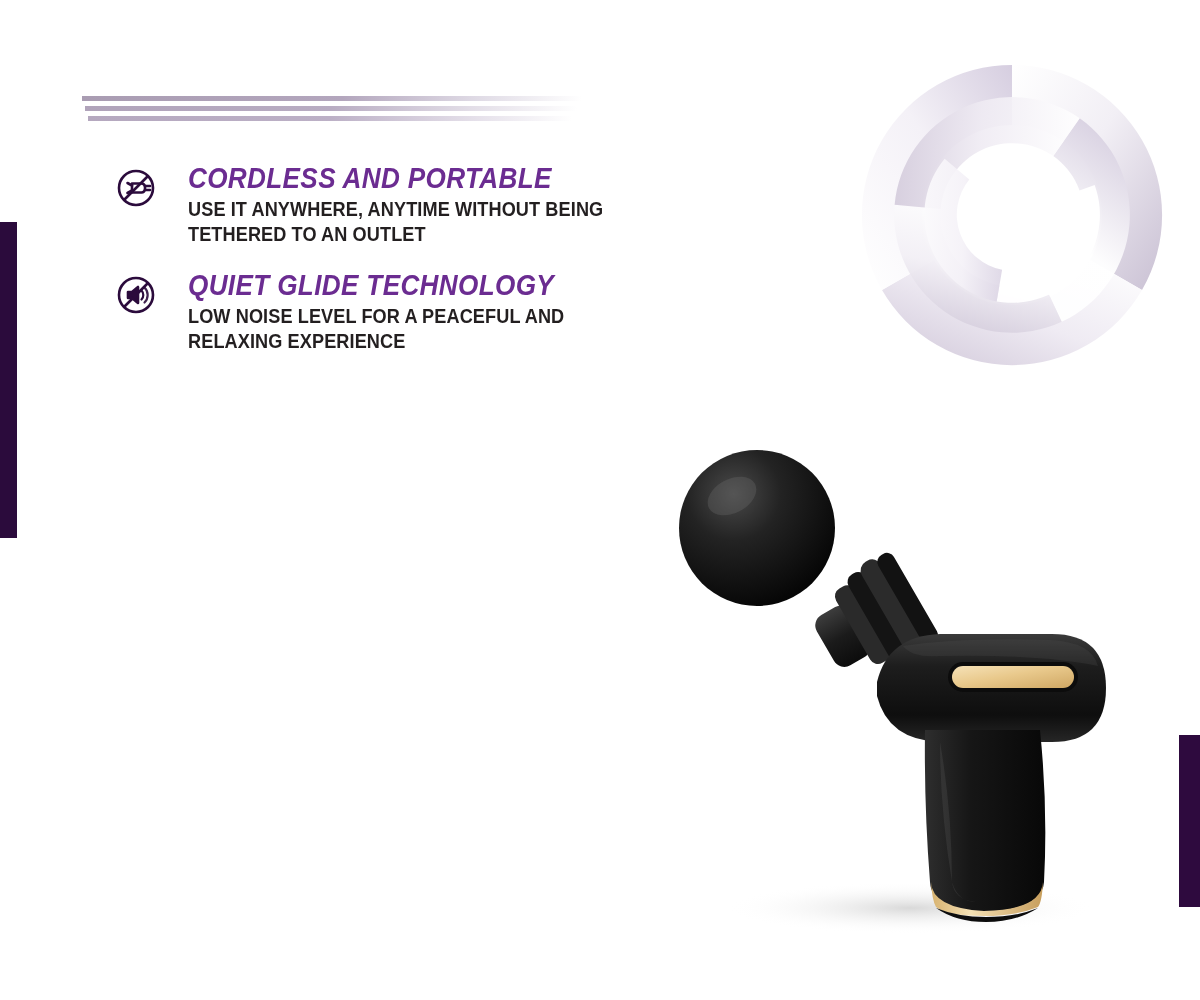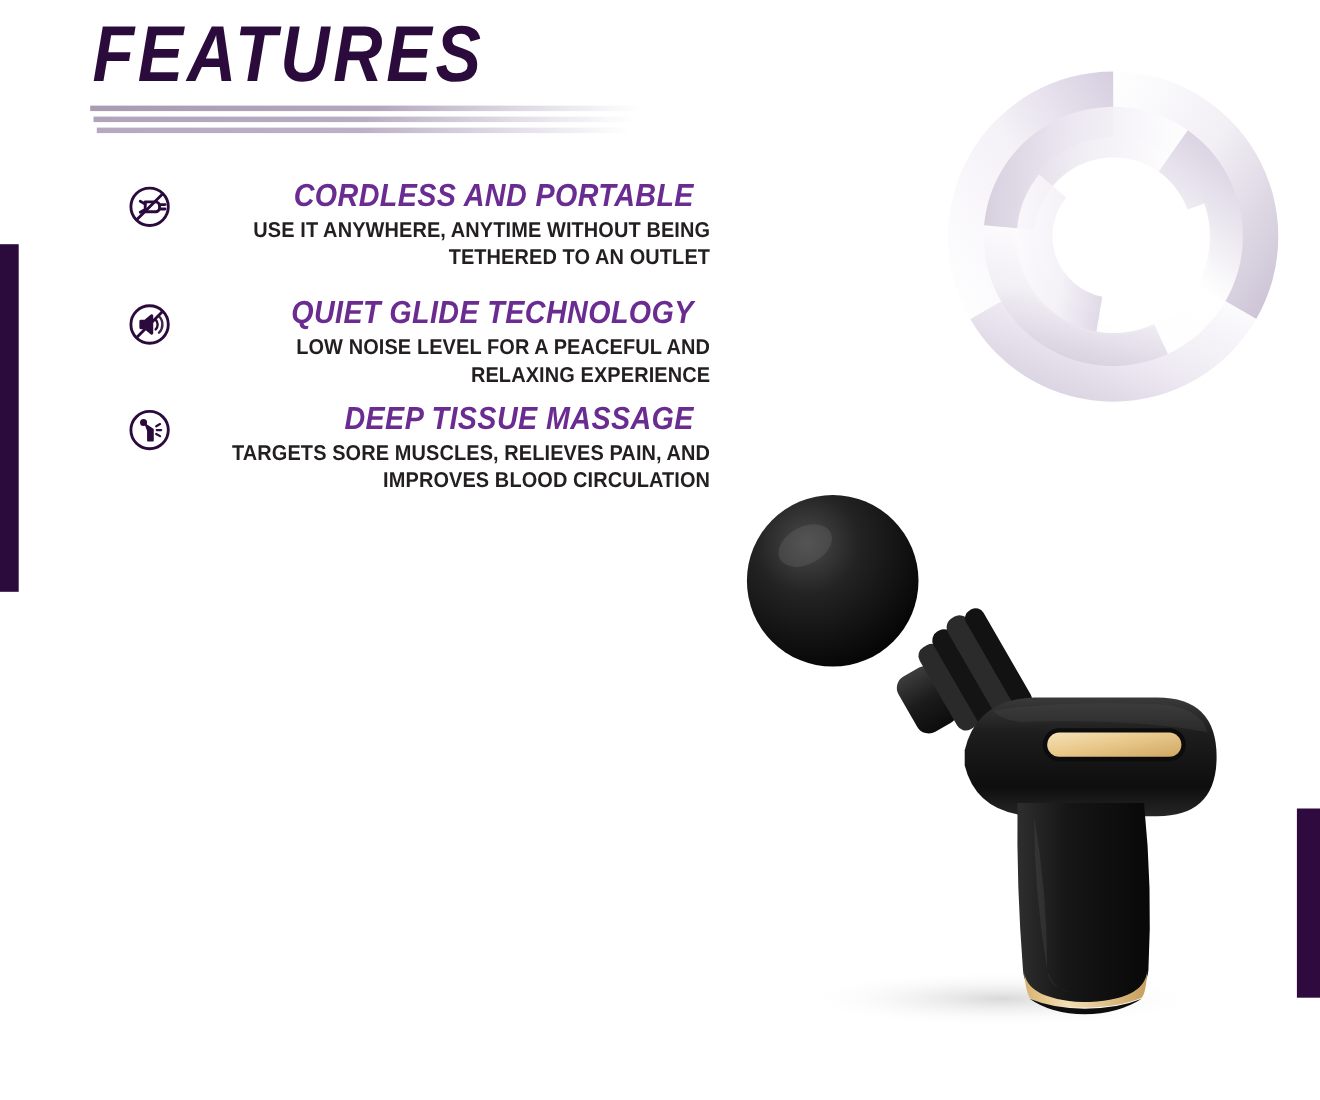--- a/index.html
+++ b/index.html
@@ -83,21 +83,20 @@
   .rule.r1 { top: 0px;  width: 500px; background: linear-gradient(90deg,#a99cb2 0%, #b3a6bd 52%, #ded9e4 78%, #ffffff 100%); }
   .rule.r2 { top: 10px; width: 492px; left: 3px; background: linear-gradient(90deg,#b0a3ba 0%, #b8acc2 50%, #e2dde7 78%, #ffffff 100%); }
   .rule.r3 { top: 20px; width: 484px; left: 6px; background: linear-gradient(90deg,#b5a8bf 0%, #bcb0c6 50%, #e5e0ea 80%, #ffffff 100%); }
 
   
   .features {
     position: absolute;
     left: 110px;
     top: 162px;
     width: 570px;
-    text-align: right;
   }
   .feature {
     position: relative;
     display: block;
     padding-left: 78px;
     margin-bottom: 18px;
   }
   .feature .icon {
     position: absolute;
     left: 4px;
@@ -193,23 +192,20 @@
           <path d="M-102,59 A118,118 0 0,1 0,-118 L0,-72 A72,72 0 0,0 -62,36 Z" fill="url(#sg2)" opacity="0.9"></path>
         </g>
         <g transform="rotate(70)">
           <path d="M0,-88 A88,88 0 0,1 76,44 L48,28 A56,56 0 0,0 0,-56 Z" fill="#ffffff" opacity="0.96"></path>
           <path d="M76,44 A88,88 0 0,1 -76,44 L-48,28 A56,56 0 0,0 48,28 Z" fill="url(#sg3)" opacity="0.9"></path>
         </g>
       </g>
     </svg>
   </div>
 
-  <div class="title-block">
-    <h1 class="page-title">FEATURES</h1>
-  </div>
   <div class="rule-stack">
     <div class="rule r1"></div>
     <div class="rule r2"></div>
     <div class="rule r3"></div>
   </div>
 
   <div class="features">
 
     <div class="feature f1">
       <span class="icon">
@@ -234,34 +230,20 @@
           <path d="M10.5 33.5 L33.5 10.5"></path>
           <path d="M14 19 h4 l6 -5 v16 l-6 -5 h-4 z" fill="#2B0B3C" stroke="#2B0B3C"></path>
           <path d="M27.5 17.5 a6.5 6.5 0 0 1 0 9" stroke-width="2.2"></path>
           <path d="M30.5 14.5 a10.5 10.5 0 0 1 0 15" stroke-width="2.2" opacity="0.9"></path>
         </svg>
       </span>
       <h3>QUIET GLIDE TECHNOLOGY</h3>
       <p>LOW NOISE LEVEL FOR A PEACEFUL AND RELAXING EXPERIENCE</p>
     </div>
 
-    <div class="feature f3">
-      <span class="icon">
-        <svg viewBox="0 0 44 44" xmlns="http://www.w3.org/2000/svg" fill="none" stroke="#2B0B3C" stroke-width="2.6" stroke-linecap="round" stroke-linejoin="round">
-          <circle cx="22" cy="22" r="17"></circle>
-          <circle cx="16.5" cy="15" r="3.2" fill="#2B0B3C" stroke="none"></circle>
-          <path d="M18.5 17 L25 21.5 L25 31.5 L20.5 31.5 L20.5 22.5 Z" fill="#2B0B3C" stroke="#2B0B3C" stroke-width="1.6"></path>
-          <path d="M28 18.5 l3.5 -2" stroke-width="2"></path>
-          <path d="M28.5 22 h4" stroke-width="2"></path>
-          <path d="M28 25.5 l3.5 2" stroke-width="2"></path>
-        </svg>
-      </span>
-      <h3>DEEP TISSUE MASSAGE</h3>
-      <p>TARGETS SORE MUSCLES, RELIEVES PAIN, AND IMPROVES BLOOD CIRCULATION</p>
-    </div>
 
 
 
 
   </div>
 
   <div class="product">
     <svg viewBox="0 0 520 510" xmlns="http://www.w3.org/2000/svg">
       <defs>
         <radialGradient id="ballG" cx="35%" cy="28%" r="75%">

